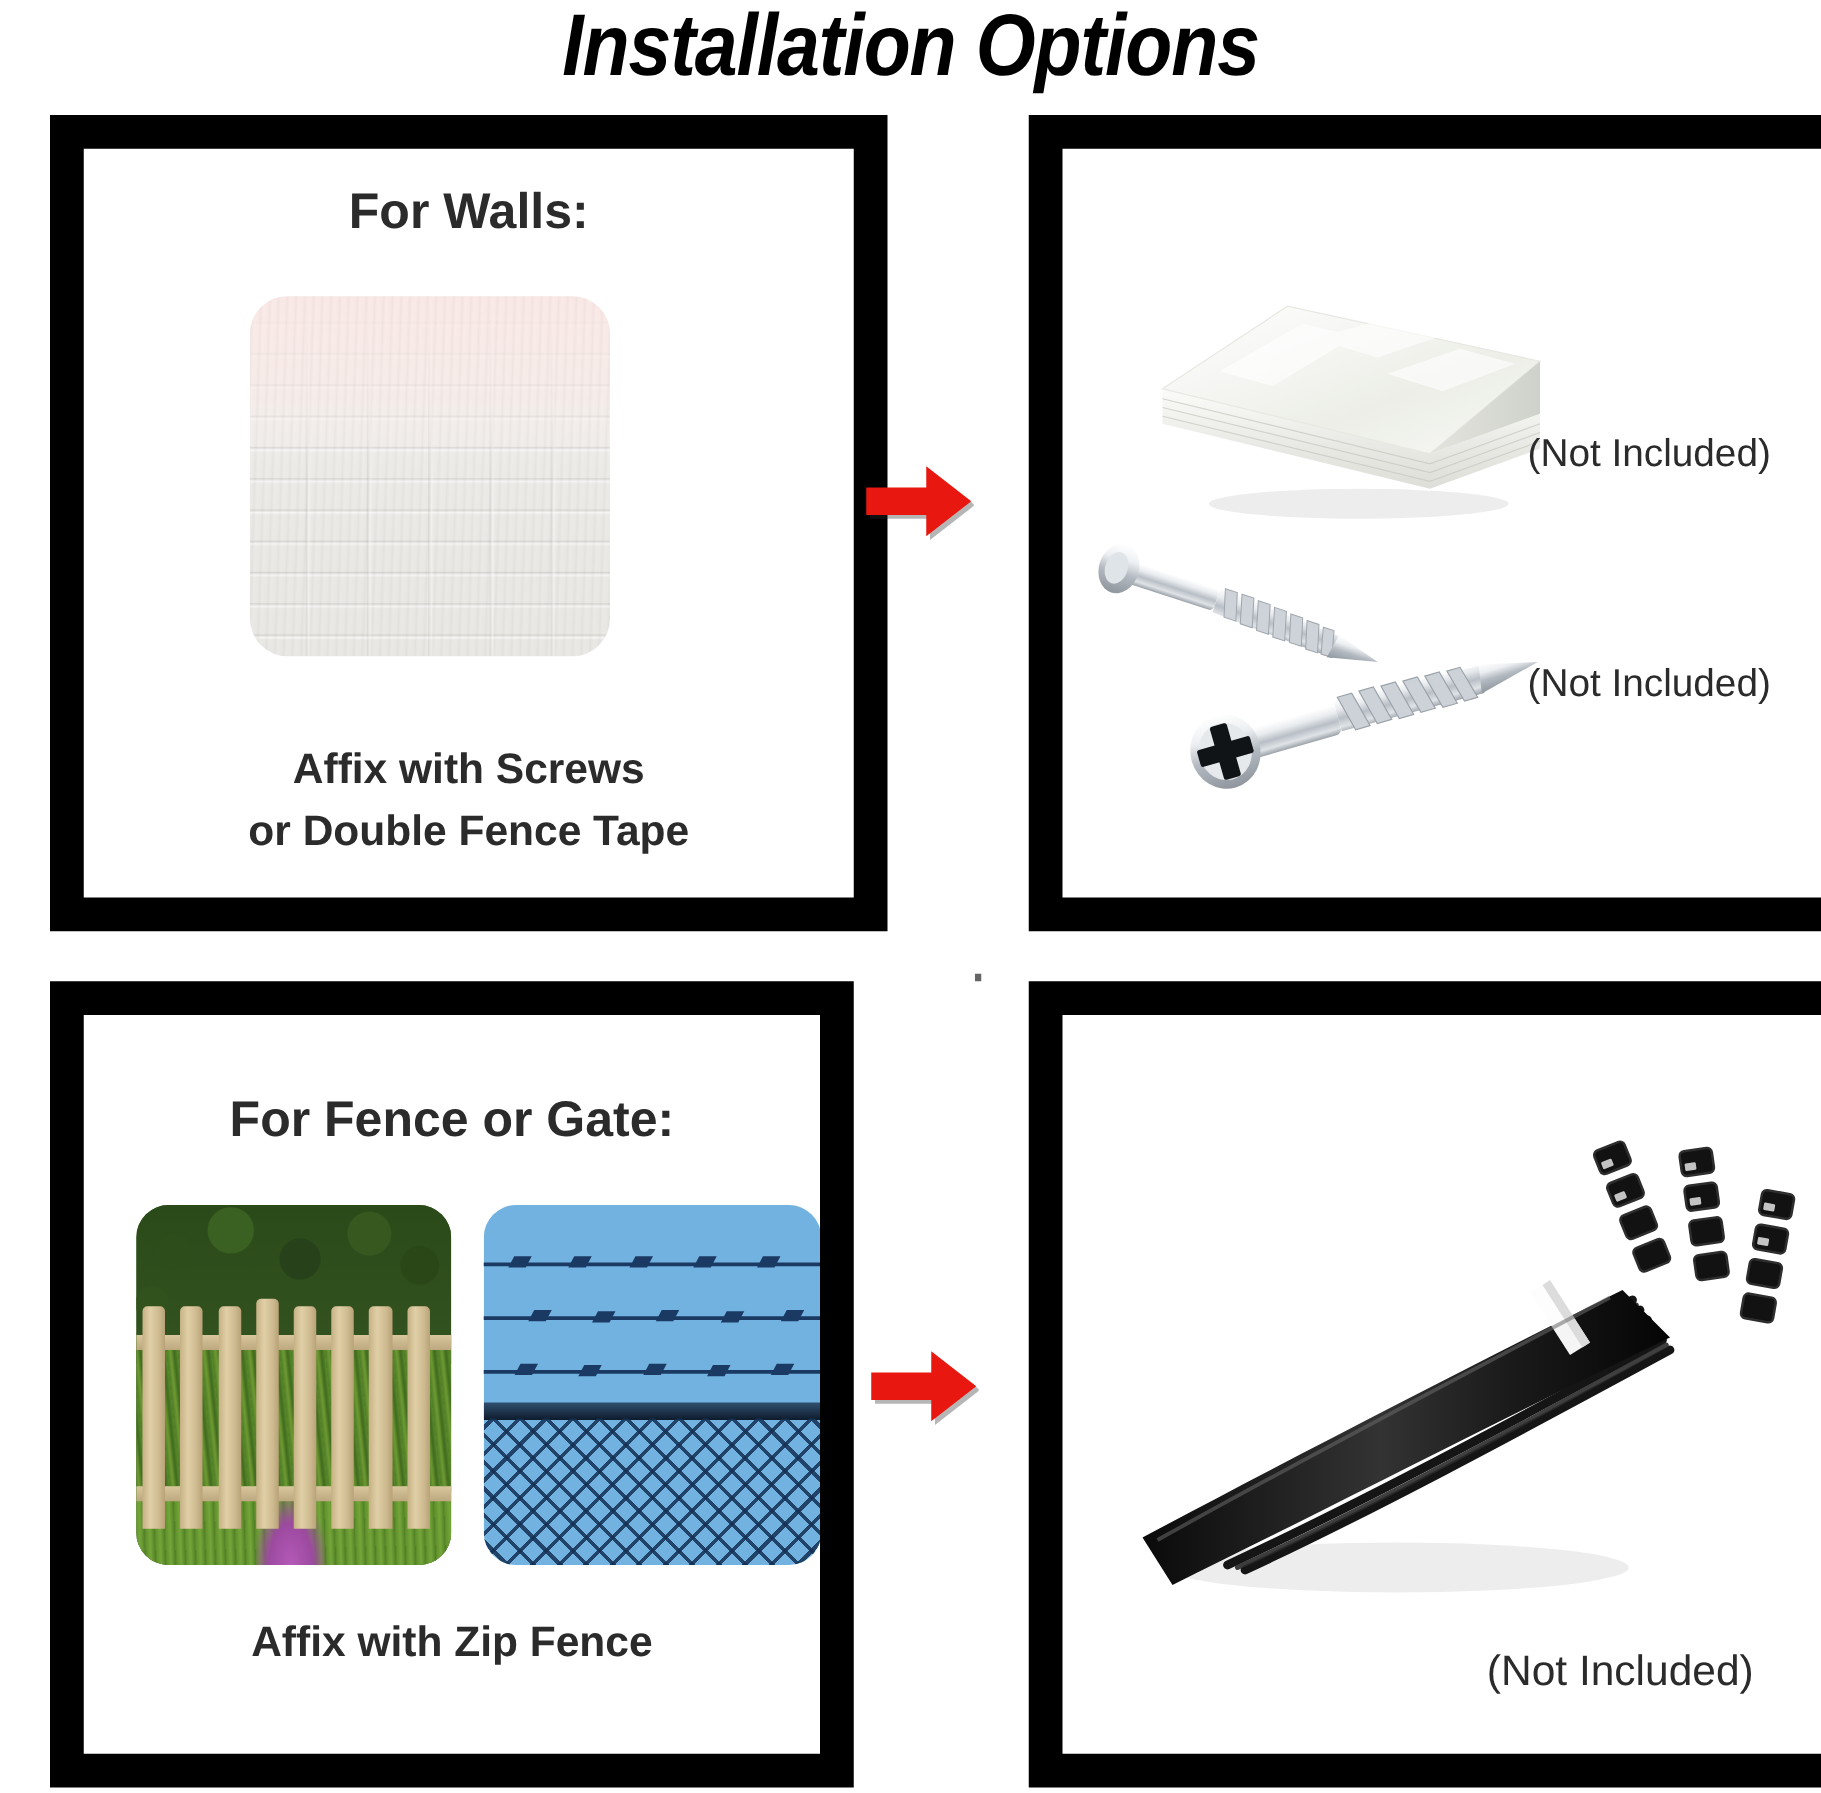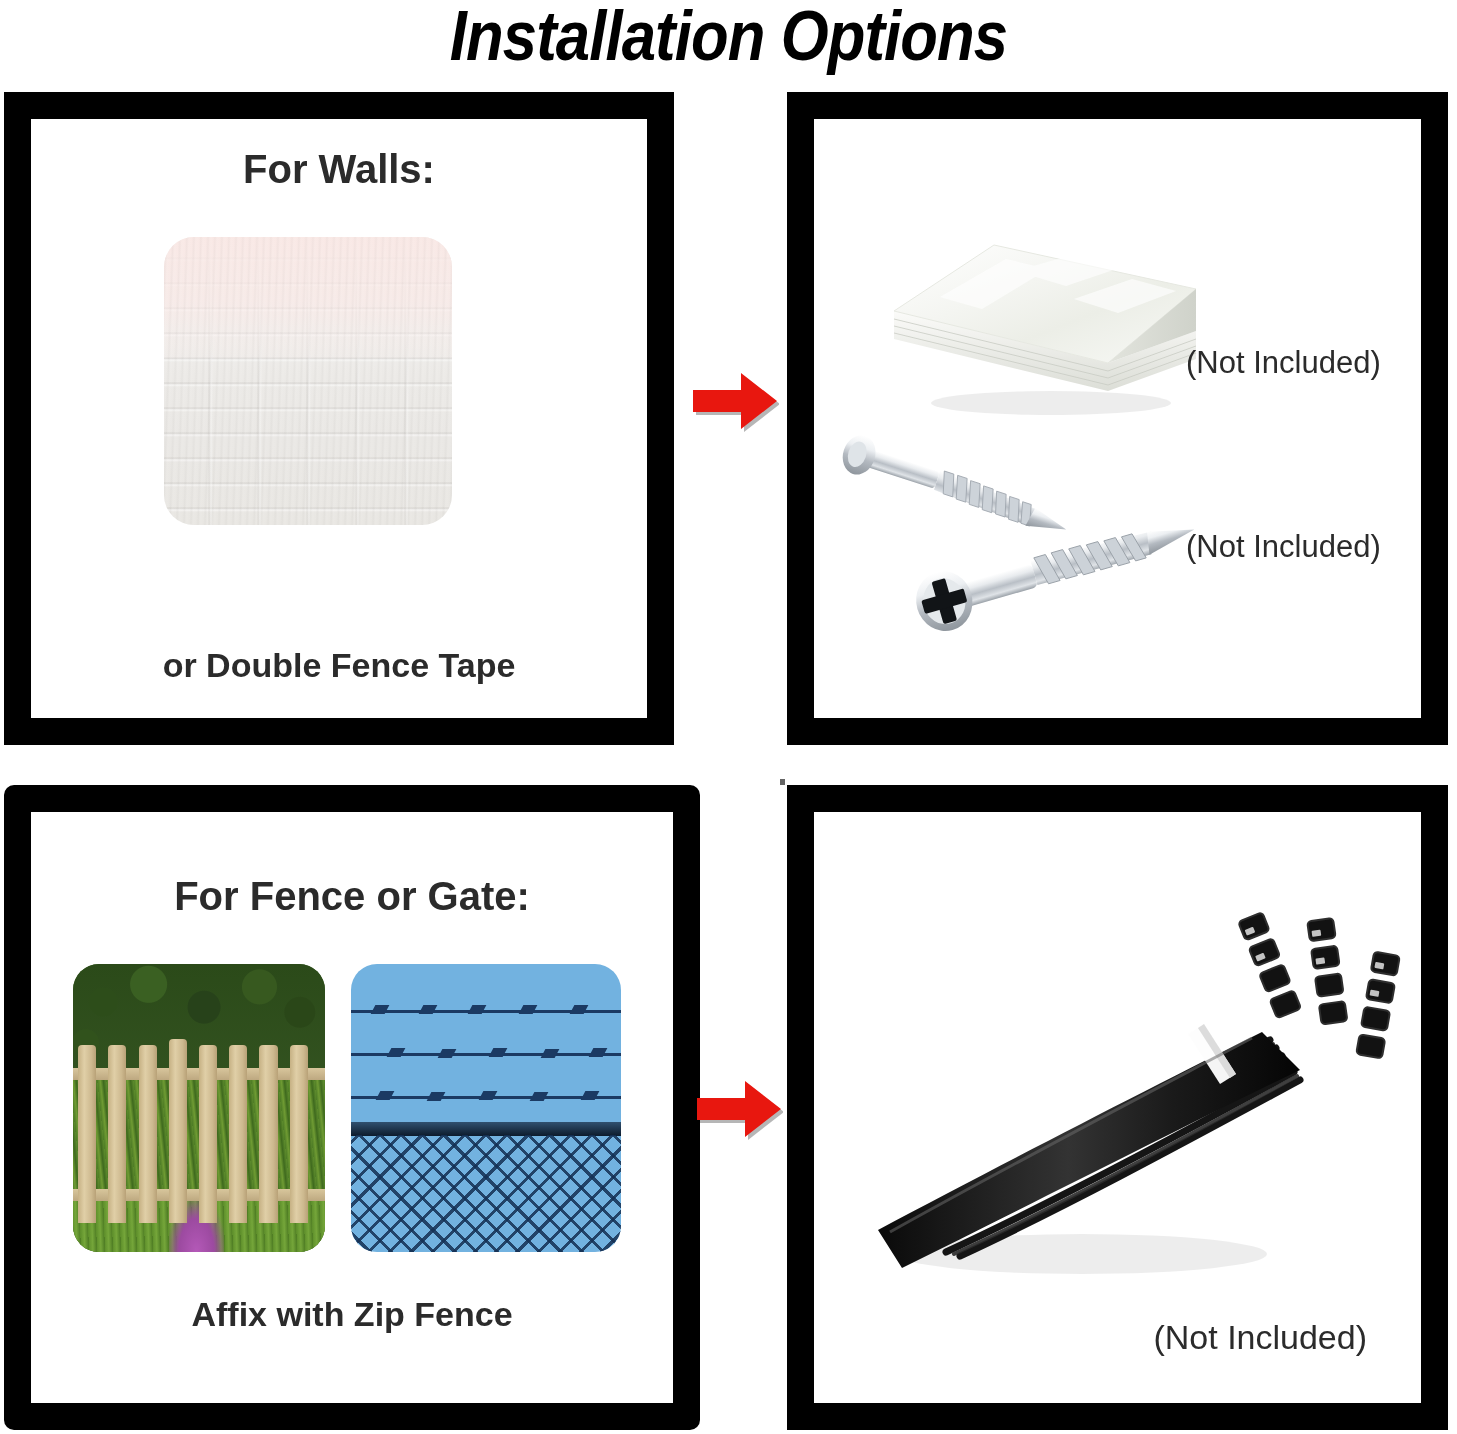--- a/index.html
+++ b/index.html
@@ -25,31 +25,32 @@
     transform: scaleX(0.88);
     transform-origin: 50% 0;
     white-space: nowrap;
   }
 
   
   .panel {
     position: absolute;
     background: #000000;
     padding: 27px;
+    margin-left: 36px;
   }
   .panel-inner {
     width: 100%; height: 100%;
     background: #ffffff;
     position: relative;
     overflow: hidden;
   }
 
   #panel-walls       { left: 4px;   top: 92px;  width: 670px; height: 653px; }
   #panel-wall-hw     { left: 787px; top: 92px;  width: 661px; height: 653px; }
-  #panel-fence       { left: 4px;   top: 785px; width: 696px; height: 645px; border-radius: 10px; }
+  #panel-fence       { left: 4px;   top: 785px; width: 643px; height: 645px; }
   #panel-ziptie      { left: 787px; top: 785px; width: 661px; height: 645px; }
 
   
   .heading {
     position: absolute;
     width: 100%;
     text-align: center;
     font-size: 40px;
     font-weight: 700;
     color: #2b2b2b;
@@ -233,20 +234,21 @@
     <div class="heading" id="walls-heading">For Walls:</div>
 
     <div id="wall-swatch">
       <div class="brickrows"></div>
       <div class="brickcols"></div>
       <div class="topwash"></div>
       <div class="grain"></div>
     </div>
 
     <div class="caption" id="walls-caption">
+      <div>Affix with Screws</div>
       <div>or Double Fence Tape</div>
     </div>
 
   </div>
 </div>
 
 <div class="panel" id="panel-wall-hw">
   <div class="panel-inner">
 
     <svg id="tape-stack" viewBox="0 0 330 190">

